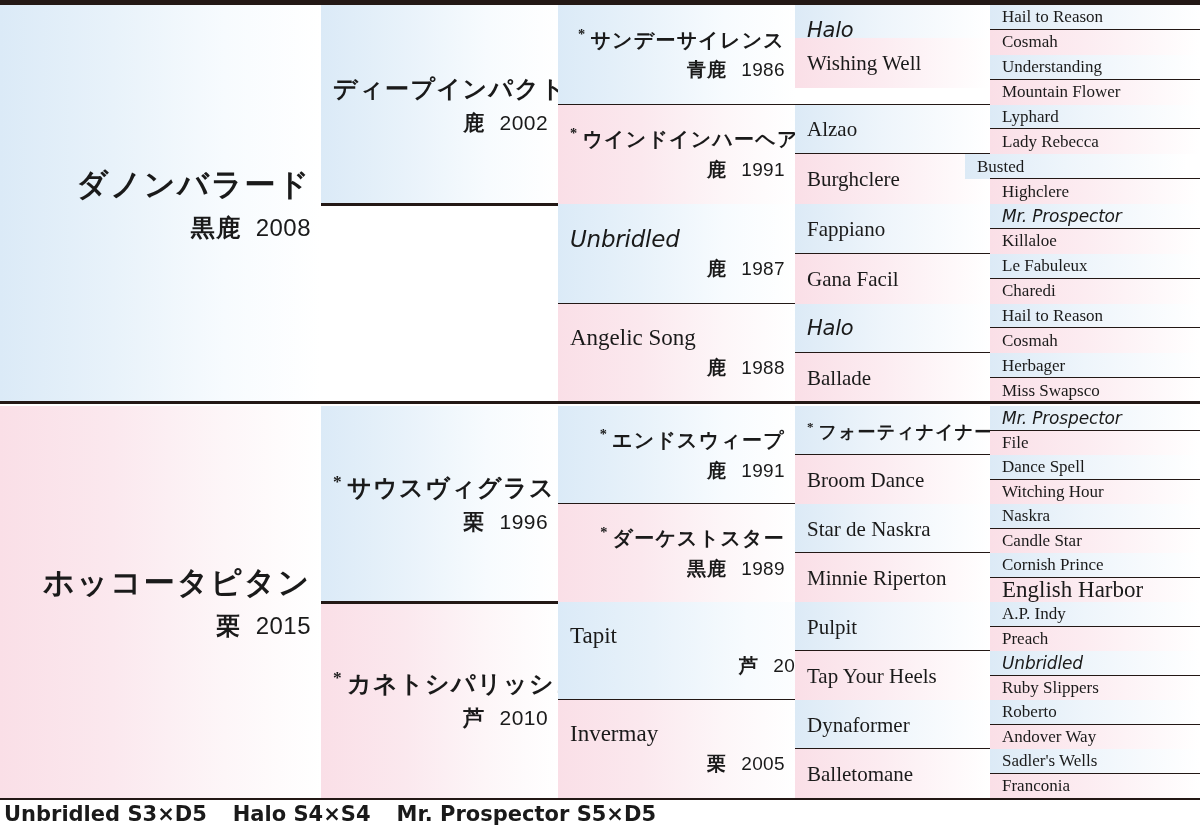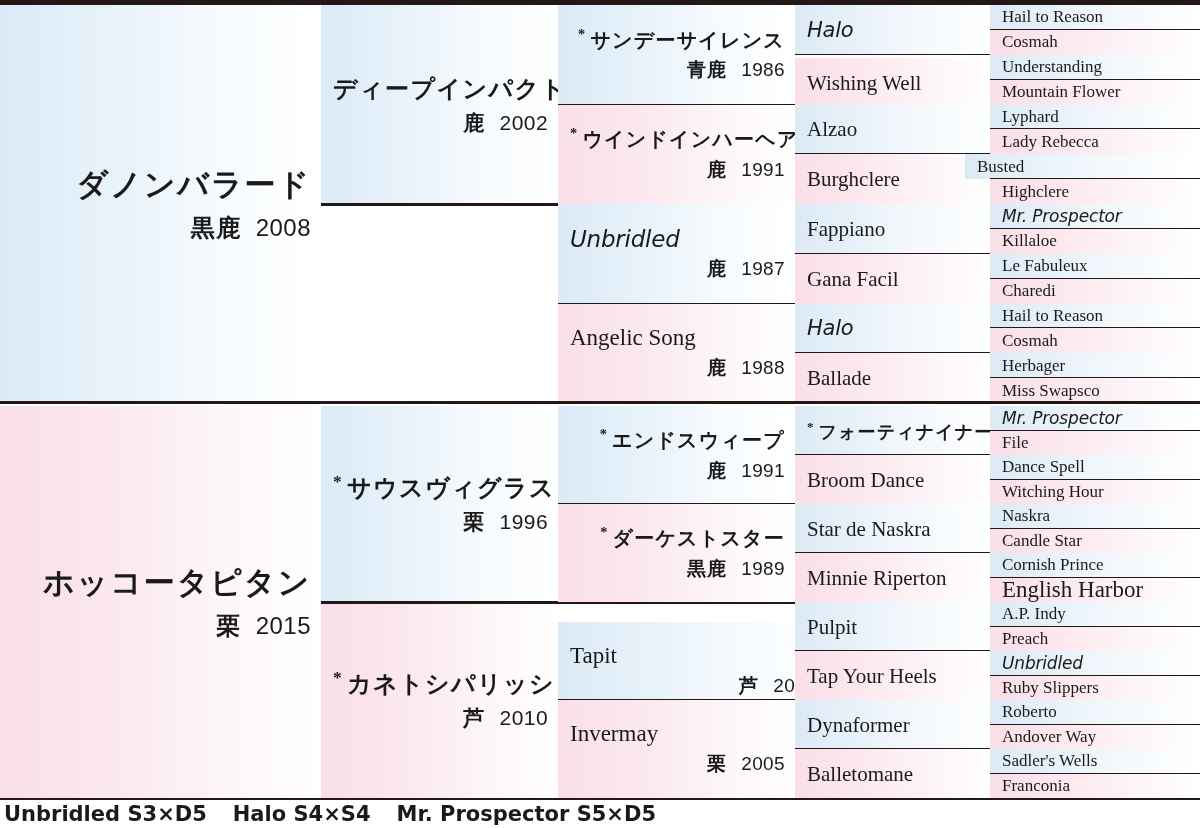--- a/index.html
+++ b/index.html
@@ -165,21 +165,21 @@
           <span class="nm en" style="font-size: 23px;">Angelic Song</span>
           <span class="sub" style="font-size: 19px; margin-top: 4px;"><span class="jp">鹿</span><span class="yr">1988</span></span>
         </div>
       </div>
       <div class="cell g-blue-s" style="left: 795px; top: 0px; width: 195px; height: 49.75px;">
         <div class="inner">
           <span class="nm hl" style="font-size: 21px;">Halo</span>
         </div>
       </div>
       <div class="rule thin" style="left: 795px; top: 48.75px; width: 405px;"></div>
-      <div class="cell g-pink-s" style="left: 795px; top: 53px; width: 195px; height: 49.75px;">
+      <div class="cell g-pink-s" style="left: 795px; top: 33px; width: 195px; height: 49.75px;">
         <div class="inner">
           <span class="nm en" style="font-size: 21px;">Wishing Well</span>
         </div>
       </div>
       <div class="cell g-blue-s" style="left: 795px; top: 99.5px; width: 195px; height: 49.75px;">
         <div class="inner">
           <span class="nm en" style="font-size: 21px;">Alzao</span>
         </div>
       </div>
       <div class="rule thin" style="left: 795px; top: 148.25px; width: 405px;"></div>
@@ -323,21 +323,21 @@
           <span class="sub" style="font-size: 19px; margin-top: 4px;"><span class="jp">鹿</span><span class="yr">1991</span></span>
         </div>
       </div>
       <div class="rule med" style="left: 558px; top: 498px; width: 642px;"></div>
       <div class="cell g-pink" style="left: 558px; top: 499px; width: 237px; height: 98px;">
         <div class="inner">
           <span class="nm jp" style="font-size: 20px; text-align: right; display: block;"><span class="star" style="margin-right: 4px; font-size: 14.4px; vertical-align: super;">*</span>ダーケストスター</span>
           <span class="sub" style="font-size: 19px; margin-top: 4px;"><span class="jp">黒鹿</span><span class="yr">1989</span></span>
         </div>
       </div>
-      <div class="cell g-blue" style="left: 558px; top: 617px; width: 269px; height: 98px;">
+      <div class="cell g-blue" style="left: 558px; top: 597px; width: 269px; height: 98px;">
         <div class="inner">
           <span class="nm en" style="font-size: 23px;">Tapit</span>
           <span class="sub" style="font-size: 19px; margin-top: 4px;"><span class="jp">芦</span><span class="yr">2001</span></span>
         </div>
       </div>
       <div class="rule med" style="left: 558px; top: 694px; width: 642px;"></div>
       <div class="cell g-pink" style="left: 558px; top: 695px; width: 237px; height: 98px;">
         <div class="inner">
           <span class="nm en" style="font-size: 23px;">Invermay</span>
           <span class="sub" style="font-size: 19px; margin-top: 4px;"><span class="jp">栗</span><span class="yr">2005</span></span>

